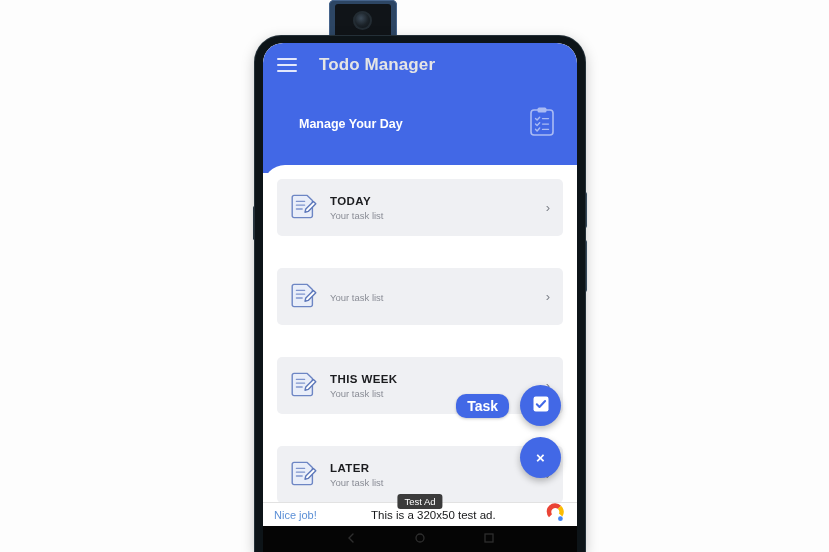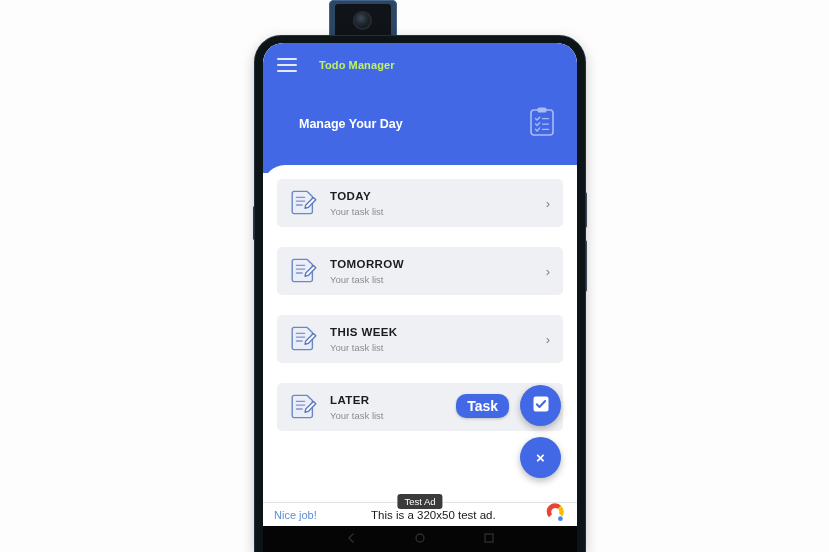--- a/index.html
+++ b/index.html
@@ -46,38 +46,38 @@
 
   
   #app-header{
     position:relative; background:#4268e6; height:130px; width:100%;
     border-radius:20px 20px 0 0;
   }
   #appbar{ display:flex; align-items:center; height:44px; padding:0 14px; }
   #hamburger{ width:20px; height:14px; display:flex; flex-direction:column;
     justify-content:space-between; cursor:pointer; margin-right:22px; }
   #hamburger i{ display:block; height:2px; background:rgba(255,255,255,.85); border-radius:1px; }
-  #app-title{ color:#bef264; font-size:11px; font-weight:bold; letter-spacing:.1px; }
+  #app-title{ color:#e5e5e5; font-size:17px; font-weight:bold; letter-spacing:.1px; }
 
   #header-hero{ display:flex; align-items:center; justify-content:space-between;
     padding:20px 22px 0 36px;gap:48px; }
   #hero-title{ color:#fff; font-size:12.5px; font-weight:bold; }
   #clipboard-header-icon{ opacity:.55; }
 
   
   #content-sheet{
     position:absolute; left:0; top:122px; right:0; bottom:0;
     background:#fff; border-radius:22px 0 0 0;
     padding:14px 14px 0 14px;
   }
 
   .task-card{
     display:flex; align-items:center;
     background:#eff0f3; border-radius:5px;
-    height:48px; margin-bottom:20px; padding:0 13px 0 14px;
+    height:57px; margin-bottom:32px; padding:0 13px 0 14px;
     position:relative;
   }
   .card-icon{ flex:0 0 26px; margin-right:13px; }
   .card-text{ flex:1 1 auto; min-width:0; }
   .card-title{ font-size:11.5px; font-weight:bold; color:#1b1c1f; letter-spacing:.4px; line-height:1.25; }
   .card-sub{ font-size:9.5px; color:#8a8d96; margin-top:2px; }
   .card-chevron{ flex:0 0 auto; color:#7d8088; font-size:13px; line-height:1; }
 
   
   #fab-stack{ position:absolute; right:16px; bottom:74px; z-index:20;
@@ -190,21 +190,20 @@
           <div class="card-icon">
             <svg width="26" height="27" viewBox="0 0 26 27" fill="none">
               <path d="M3 3.4h13.2l5.2 5.2v15.2a1.8 1.8 0 0 1-1.8 1.8H3a1.8 1.8 0 0 1-1.8-1.8V5.2A1.8 1.8 0 0 1 3 3.4z" fill="#e9eef9" stroke="#6d86c4" stroke-width="1.4" stroke-linejoin="round"></path>
               <line x1="5.4" y1="9.4" x2="13.6" y2="9.4" stroke="#7f95cd" stroke-width="1.3" stroke-linecap="round"></line>
               <line x1="5.4" y1="13.2" x2="13.6" y2="13.2" stroke="#7f95cd" stroke-width="1.3" stroke-linecap="round"></line>
               <line x1="5.4" y1="17" x2="11.2" y2="17" stroke="#7f95cd" stroke-width="1.3" stroke-linecap="round"></line>
               <path d="M22.4 9.4l2.4 2.4-7.6 7.6-3.2.8.8-3.2 7.6-7.6z" fill="#fff" stroke="#5d78ba" stroke-width="1.4" stroke-linejoin="round"></path>
             </svg>
           </div>
           <div class="card-text">
-            <div class="card-title">TOMORROW</div>
             <div class="card-sub">Your task list</div>
           </div>
           <div class="card-chevron">›</div>
         </div>
 
         <div class="task-card">
           <div class="card-icon">
             <svg width="26" height="27" viewBox="0 0 26 27" fill="none">
               <path d="M3 3.4h13.2l5.2 5.2v15.2a1.8 1.8 0 0 1-1.8 1.8H3a1.8 1.8 0 0 1-1.8-1.8V5.2A1.8 1.8 0 0 1 3 3.4z" fill="#e9eef9" stroke="#6d86c4" stroke-width="1.4" stroke-linejoin="round"></path>
               <line x1="5.4" y1="9.4" x2="13.6" y2="9.4" stroke="#7f95cd" stroke-width="1.3" stroke-linecap="round"></line>

